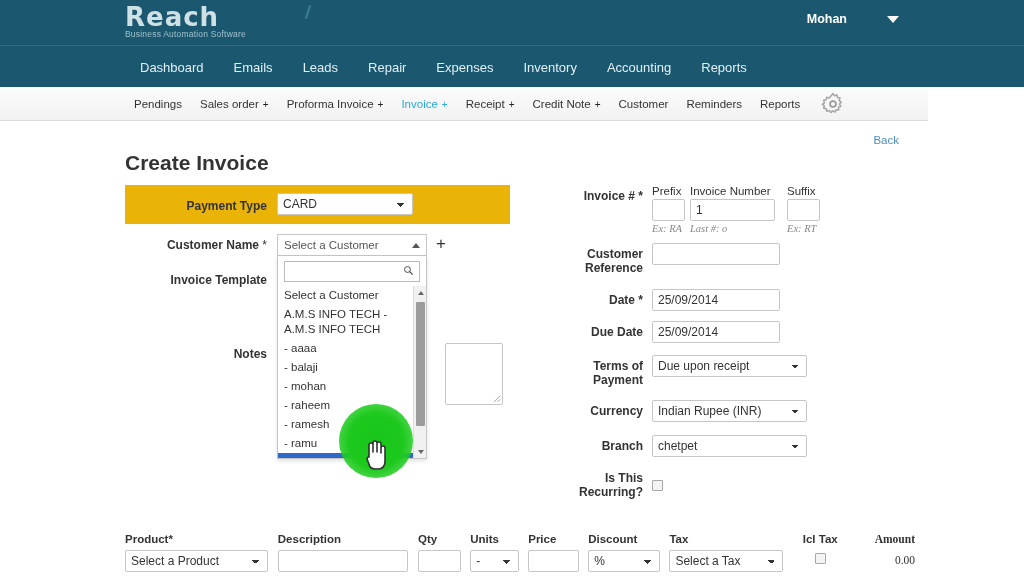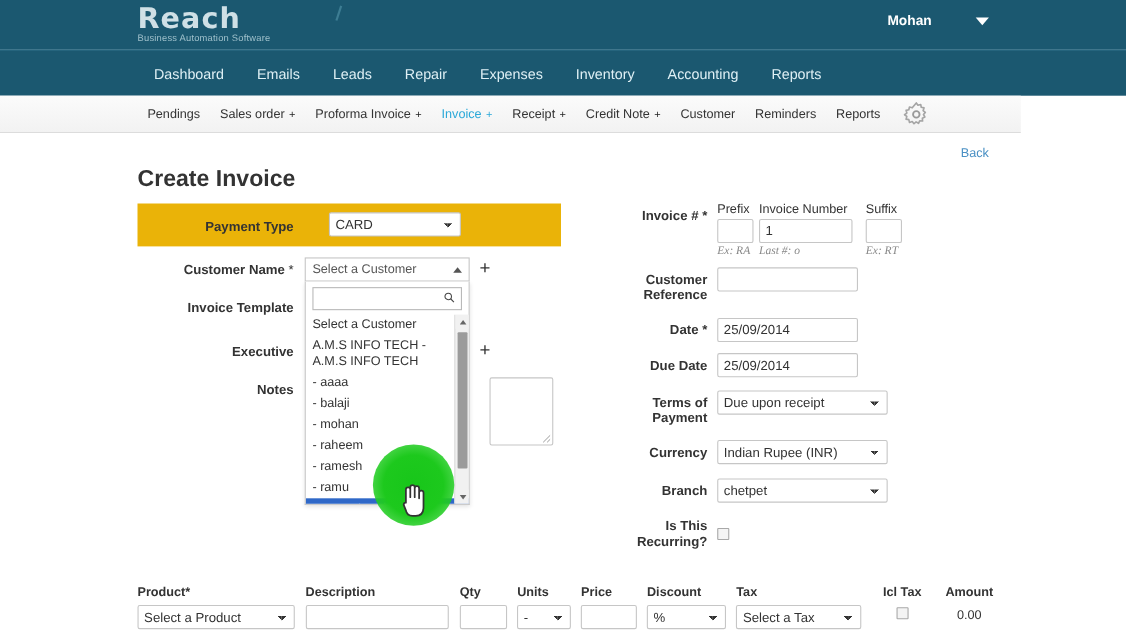--- a/index.html
+++ b/index.html
@@ -104,21 +104,21 @@
     border:1px solid #c6c6c6; border-radius:2px; height:22px; padding:0 5px;
   }
   select.ctl{
     -webkit-appearance:none; appearance:none; padding-right:18px;
     background-image:
       linear-gradient(45deg,transparent 50%,#333 50%),
       linear-gradient(135deg,#333 50%,transparent 50%);
     background-position: calc(100% - 11px) 9px, calc(100% - 7px) 9px;
     background-size:4px 4px,4px 4px; background-repeat:no-repeat;
   }
-  .pt-select{ width:120px;margin-left:22px; }
+  .pt-select{ width:136px; }
 
   
   .combo{
     position:relative; width:150px;
   }
   .combo-head{
     border:1px solid #c6c6c6; background:#fff; height:22px; display:flex;
     align-items:center; justify-content:space-between; padding:0 6px;
     font-size:11.5px; color:#555;
   }
@@ -190,21 +190,21 @@
     display:inline-block; border-radius:1px;
   }
 
   
   .prod-table{ position:absolute; left:125px; top:412px; width:790px; }
   .pt-heads{ display:flex; font-size:11.5px; color:#333; font-weight:bold; }
   .pt-rows{ display:flex; margin-top:5px; align-items:flex-start; }
   .c-prod{ width:148px; } .c-desc{ width:135px; } .c-qty{ width:44px; }
   .c-units{ width:50px; } .c-price{ width:52px; } .c-disc{ width:74px; }
   .c-tax{ width:118px; } .c-icl{ width:56px; text-align:center; }
-  .c-amt{ width:70px; text-align:center; }
+  .c-amt{ width:70px; text-align:right;font-family:Liberation Serif, serif; }
   .gap{ width:10px; }
   .cell-ctl{ width:100%; }
   .amount-val{ font-size:11.5px; color:#333; padding-top:4px; }
 
   
   .click-glow{
     position:absolute; left:339px; top:404px; width:74px; height:74px;
     border-radius:50%; pointer-events:none;
     background:radial-gradient(circle at 50% 50%, #18c61a 0%, #1dc91d 52%, rgba(35,205,35,0.85) 72%, rgba(40,210,40,0) 100%);
   }
@@ -330,21 +330,20 @@
         </div>
       </div>
       <div class="plusbtn">+</div>
     </div>
 
     <div class="frow" style="margin-top:13px;">
       <div class="lbl">Invoice Template</div>
     </div>
 
     <div class="frow" style="margin-top:22px;">
-      <div class="lbl">Executive</div>
       <div style="width:150px;"></div>
       <div class="plusbtn">+</div>
     </div>
 
     <div class="frow" style="margin-top:14px;">
       <div class="lbl">Notes</div>
       <div style="width:168px;"></div>
       <div class="notes-ta">
         <svg class="resize-h" viewBox="0 0 10 10">
           <line x1="9" y1="2" x2="2" y2="9" stroke="#9a9a9a" stroke-width="1"></line>

